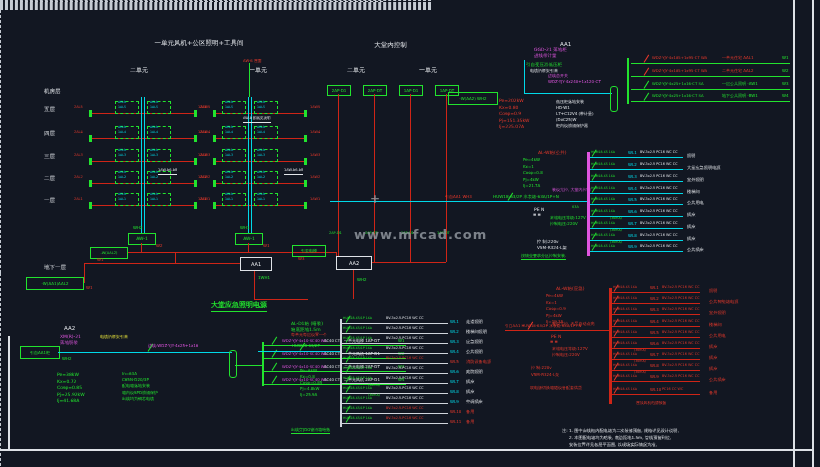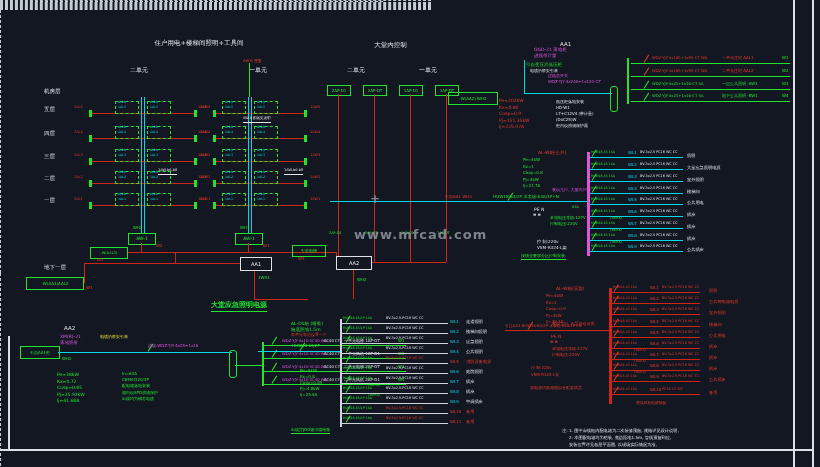--- a/index.html
+++ b/index.html
@@ -33,21 +33,21 @@
 </head>
 <body>
 
 <div id="canvas">
 
   <div class="frame" style="left:793px;top:0;width:2px;height:467px"></div>
   <div class="frame" style="left:812px;top:0;width:2px;height:467px"></div>
   <div class="frame" style="left:0;top:449px;width:813px;height:2px"></div>
   <div class="frame" style="left:8px;top:336px;width:1.5px;height:114px"></div>
 
-  <div class="t w ctr" style="left:80px;top:40px;width:238px;font-size:6.5px">住户用电+楼梯间照明+工具间</div>
+  <div class="t w ctr" style="left:80px;top:40px;width:238px;font-size:6.5px">一单元风机+公区照明+工具间</div>
   <div class="t w ctr" style="left:318px;top:42px;width:145px;font-size:6.5px">大堂内控制</div>
   <div class="t g ul" style="left:211px;top:302px;font-size:7px;font-weight:bold">大堂应急照明电源</div>
   <div class="t r" style="left:243px;top:59px;font-size:3.8px">AW-6 屋面</div>
 
   <div id="watermark">
     <div id="wm-plus">+</div>
     <div id="wm-url">www.mfcad.com</div>
   </div>
 <div style="left: 32px; top: 30px; width: 431px; height: 0px; border-top: 1px dashed var(--dash);"></div>
     <div style="left: 80px; top: 60px; width: 383px; height: 0px; border-top: 1px dashed var(--dash);"></div>

